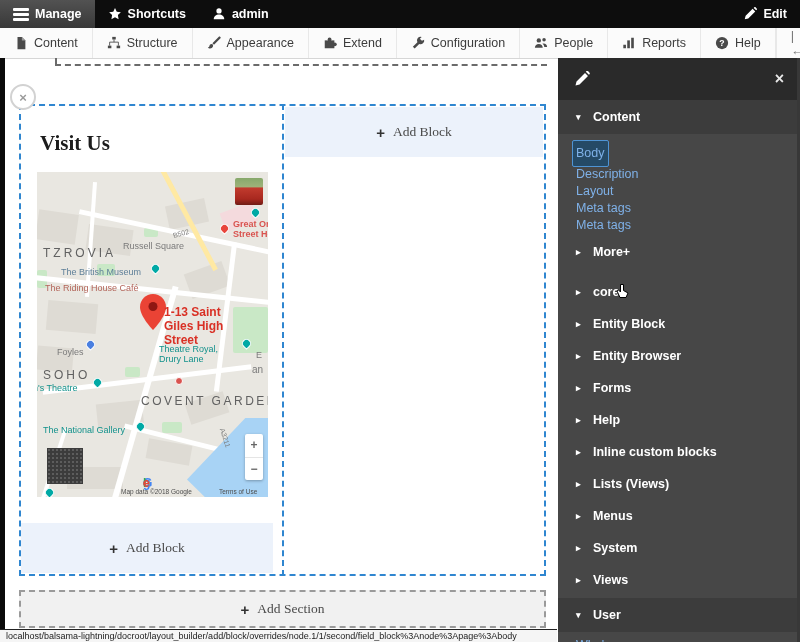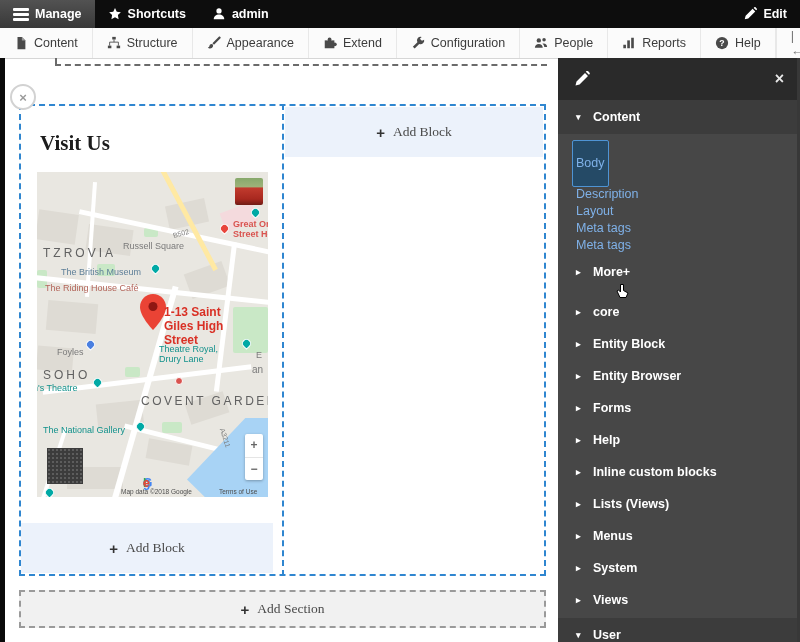--- a/index.html
+++ b/index.html
@@ -79,21 +79,21 @@
   
   .sbar{position:absolute;left:558px;top:58px;width:242px;height:584px;background:#474747;color:#fff;
         font-size:12.5px;box-sizing:border-box;}
   .sbar:after{content:"";position:absolute;right:0;top:0;width:3px;height:100%;background:#383838;}
   .sb-head{height:42px;background:#2a2a2a;display:flex;align-items:center;justify-content:space-between;padding:0 16px;}
   .sb-close{color:#e8e8e8;font-size:16px;font-weight:bold;cursor:pointer;}
   .sb-band{height:34px;background:#3c3c3c;display:flex;align-items:center;gap:8px;padding:0 18px;
            font-weight:bold;box-sizing:border-box;}
   .sb-links{padding:7px 18px 2px;}
   .sb-links a{display:block;color:#7fb1e8;text-decoration:none;line-height:17px;cursor:pointer;width:max-content;}
-  .sb-links a.focused{border:1px solid #4f94d4;background:#254a66;border-radius:2px;padding:14px 3px;margin:-1px 4px -1px -4px;}
+  .sb-links a.focused{border:1px solid #4f94d4;background:#254a66;border-radius:2px;padding:4px 3px;margin:-1px 4px -1px -4px;}
   .sb-more{height:32px;display:flex;align-items:center;gap:8px;padding:0 18px;font-weight:bold;cursor:pointer;box-sizing:border-box;}
   .sb-groups{margin-top:8px;}
   .sb-group{height:32px;display:flex;align-items:center;gap:8px;padding:0 18px;font-weight:bold;cursor:pointer;box-sizing:border-box;}
   .sb-user{margin-top:2px;}
   .sb-wn{padding:6px 18px;}
   .sb-wn a{color:#7fb1e8;text-decoration:none;cursor:pointer;}
   .arr{font-size:9px;color:#fff;width:9px;}
   .cursor{position:absolute;left:616px;top:283px;z-index:9;}
   
   .sstatus{position:absolute;left:0;top:629px;width:557px;height:13px;background:#f5f5f5;
@@ -393,14 +393,15 @@
     </div>
     <div class="sb-wn">
       <a>Who's new</a>
     </div>
   </div>
 
   <svg class="cursor" width="13" height="16" viewBox="0 0 13 16">
     <path fill="#fff" stroke="#000" stroke-width="1" d="M4.5 1.5v7.5L2.5 7 1 8l3 6.5h6L12 10 7.5 7.5v-6z"></path>
   </svg>
 
+  <div class="sstatus">localhost/balsama-lightning/docroot/layout_builder/add/block/overrides/node.1/1/second/field_block%3Anode%3Apage%3Abody</div>
 
 </div>
 
 </body></html>

